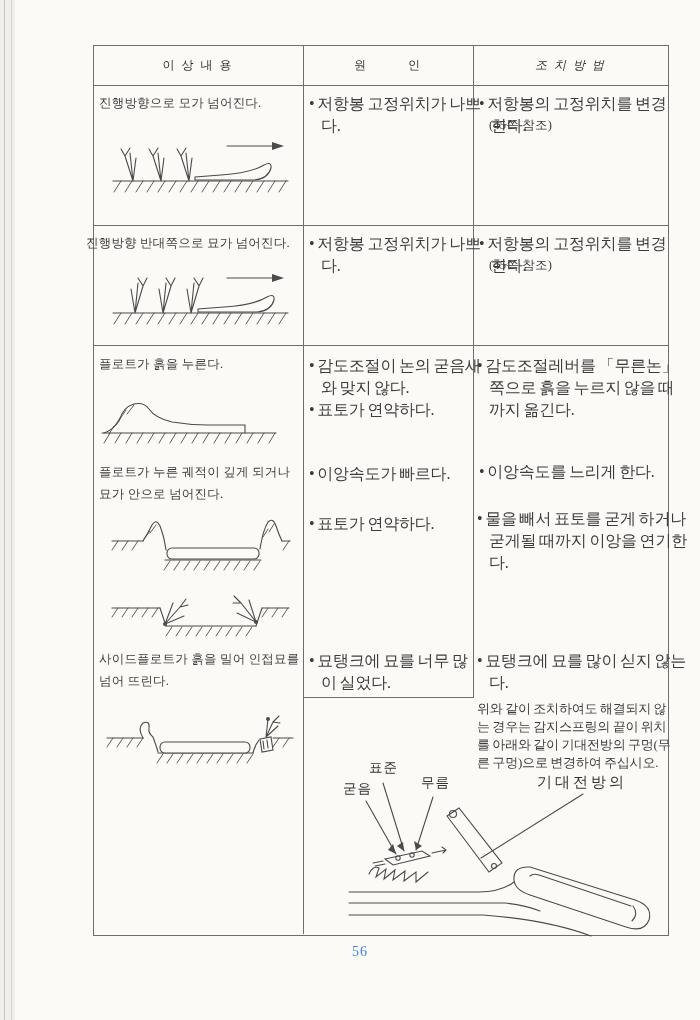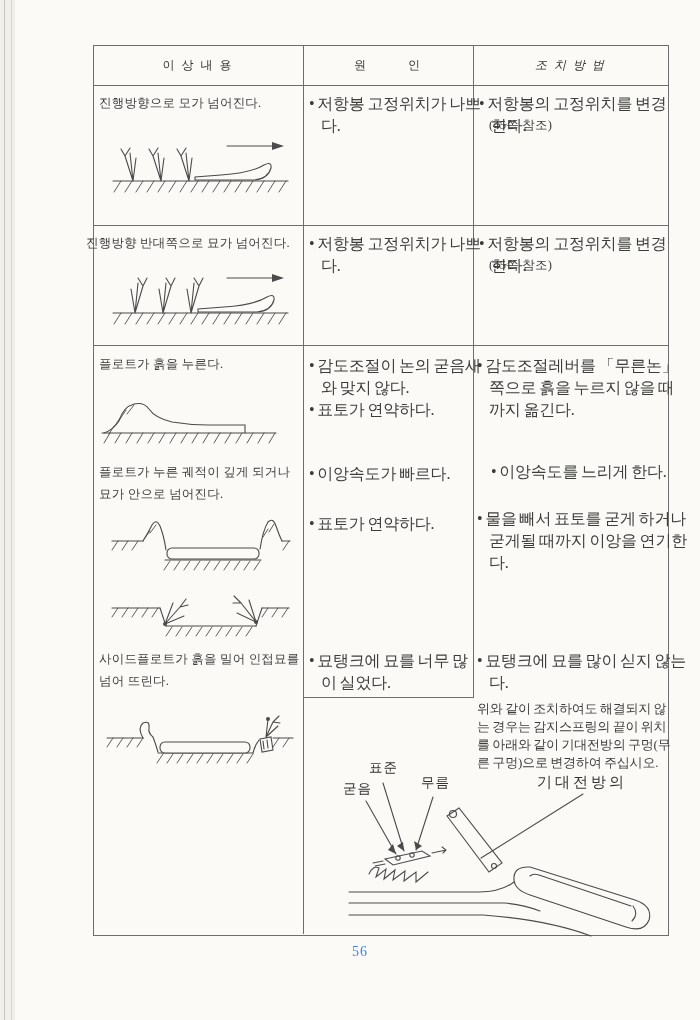--- a/index.html
+++ b/index.html
@@ -111,21 +111,21 @@
     <line x1="4" y1="50" x2="178" y2="50"></line>
     <path d="M12,50 l-6,10 M23,50 l-6,10 M34,50 l-6,10 M45,50 l-6,10 M56,50 l-6,10 M67,50 l-6,10 M78,50 l-6,10 M89,50 l-6,10 M100,50 l-6,10 M111,50 l-6,10 M122,50 l-6,10 M133,50 l-6,10 M144,50 l-6,10 M155,50 l-6,10 M166,50 l-6,10 M177,50 l-6,10" stroke-width="0.9"></path>
     <path d="M6,50 Q15,47 21,38 Q25,24 36,21 Q46,19 51,26 Q57,35 74,39 Q92,42 110,42 L147,42 L147,50"></path>
     <path d="M16,43 l-5,8 M22,35 l-6,9 M28,27 l-6,9 M36,22 l-7,9" stroke-width="0.9"></path>
   </g>
 </svg>
 
 <div class="txt" style="left:99px;top:461px;width:204px;">플로트가 누른 궤적이 깊게 되거나 묘가 안으로 넘어진다.</div>
 <div class="txt bullet" style="left:309px;top:463px;width:160px;">• 이앙속도가 빠르다.</div>
 <div class="txt bullet" style="left:309px;top:513px;width:160px;">• 표토가 연약하다.</div>
-<div class="txt bullet" style="left:491px;top:461px;width:192px;">• 이앙속도를 느리게 한다.</div>
+<div class="txt bullet" style="left:479px;top:461px;width:192px;">• 이앙속도를 느리게 한다.</div>
 <div class="txt bullet" style="left:477px;top:508px;width:198px;">• 물을 빼서 표토를 굳게 하거나 굳게될 때까지 이앙을 연기한다.</div>
 
 <svg style="left:108px;top:505px;" width="185" height="62" viewBox="0 0 185 62">
   <g stroke="#4b4b4b" stroke-width="1.1" fill="none" stroke-linecap="round">
     <line x1="4" y1="36" x2="35" y2="36"></line>
     <path d="M10,36 l-6,9 M20,36 l-6,9 M30,36 l-6,9" stroke-width="0.9"></path>
     <path d="M35,36 Q40,28 44,20 Q48,13 52,21 Q56,31 58,45"></path>
     <path d="M42,26 l-6,8 M48,20 l-6,8" stroke-width="0.9"></path>
     <line x1="57" y1="55" x2="153" y2="55"></line>
     <path d="M62,56 l-6,9 M72,56 l-6,9 M82,56 l-6,9 M92,56 l-6,9 M102,56 l-6,9 M112,56 l-6,9 M122,56 l-6,9 M132,56 l-6,9 M142,56 l-6,9 M152,56 l-6,9" stroke-width="0.9"></path>

